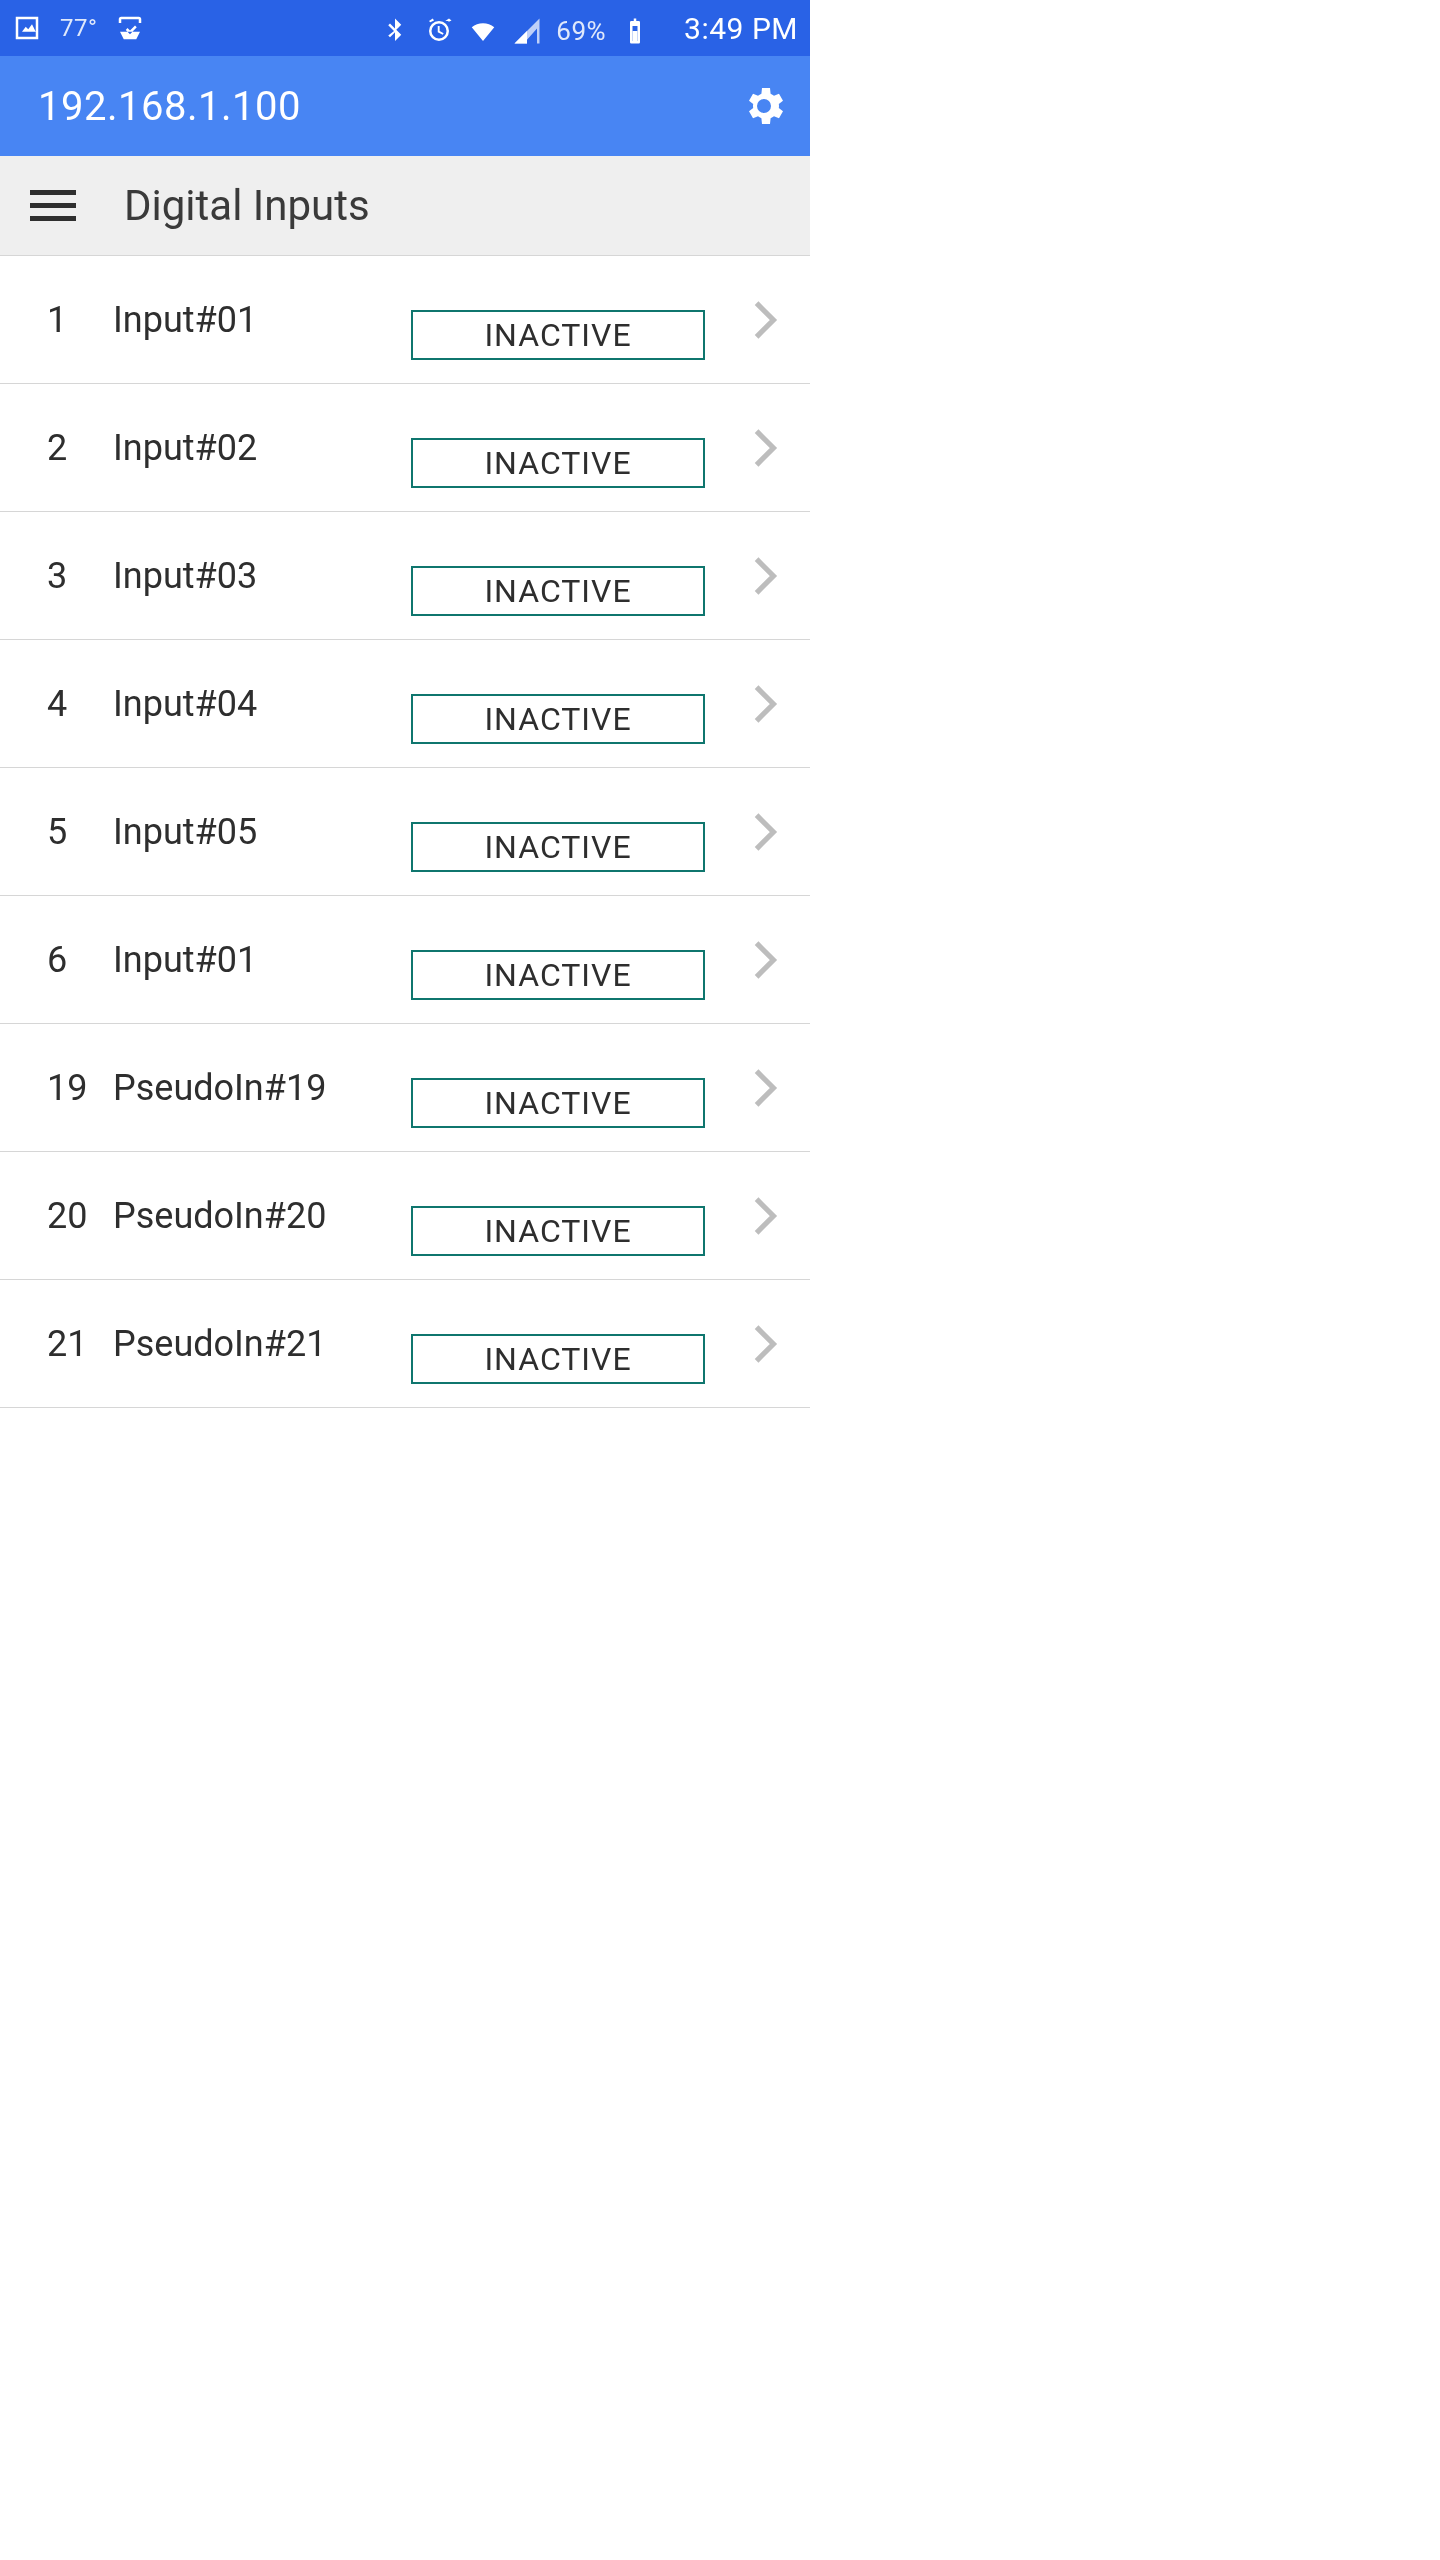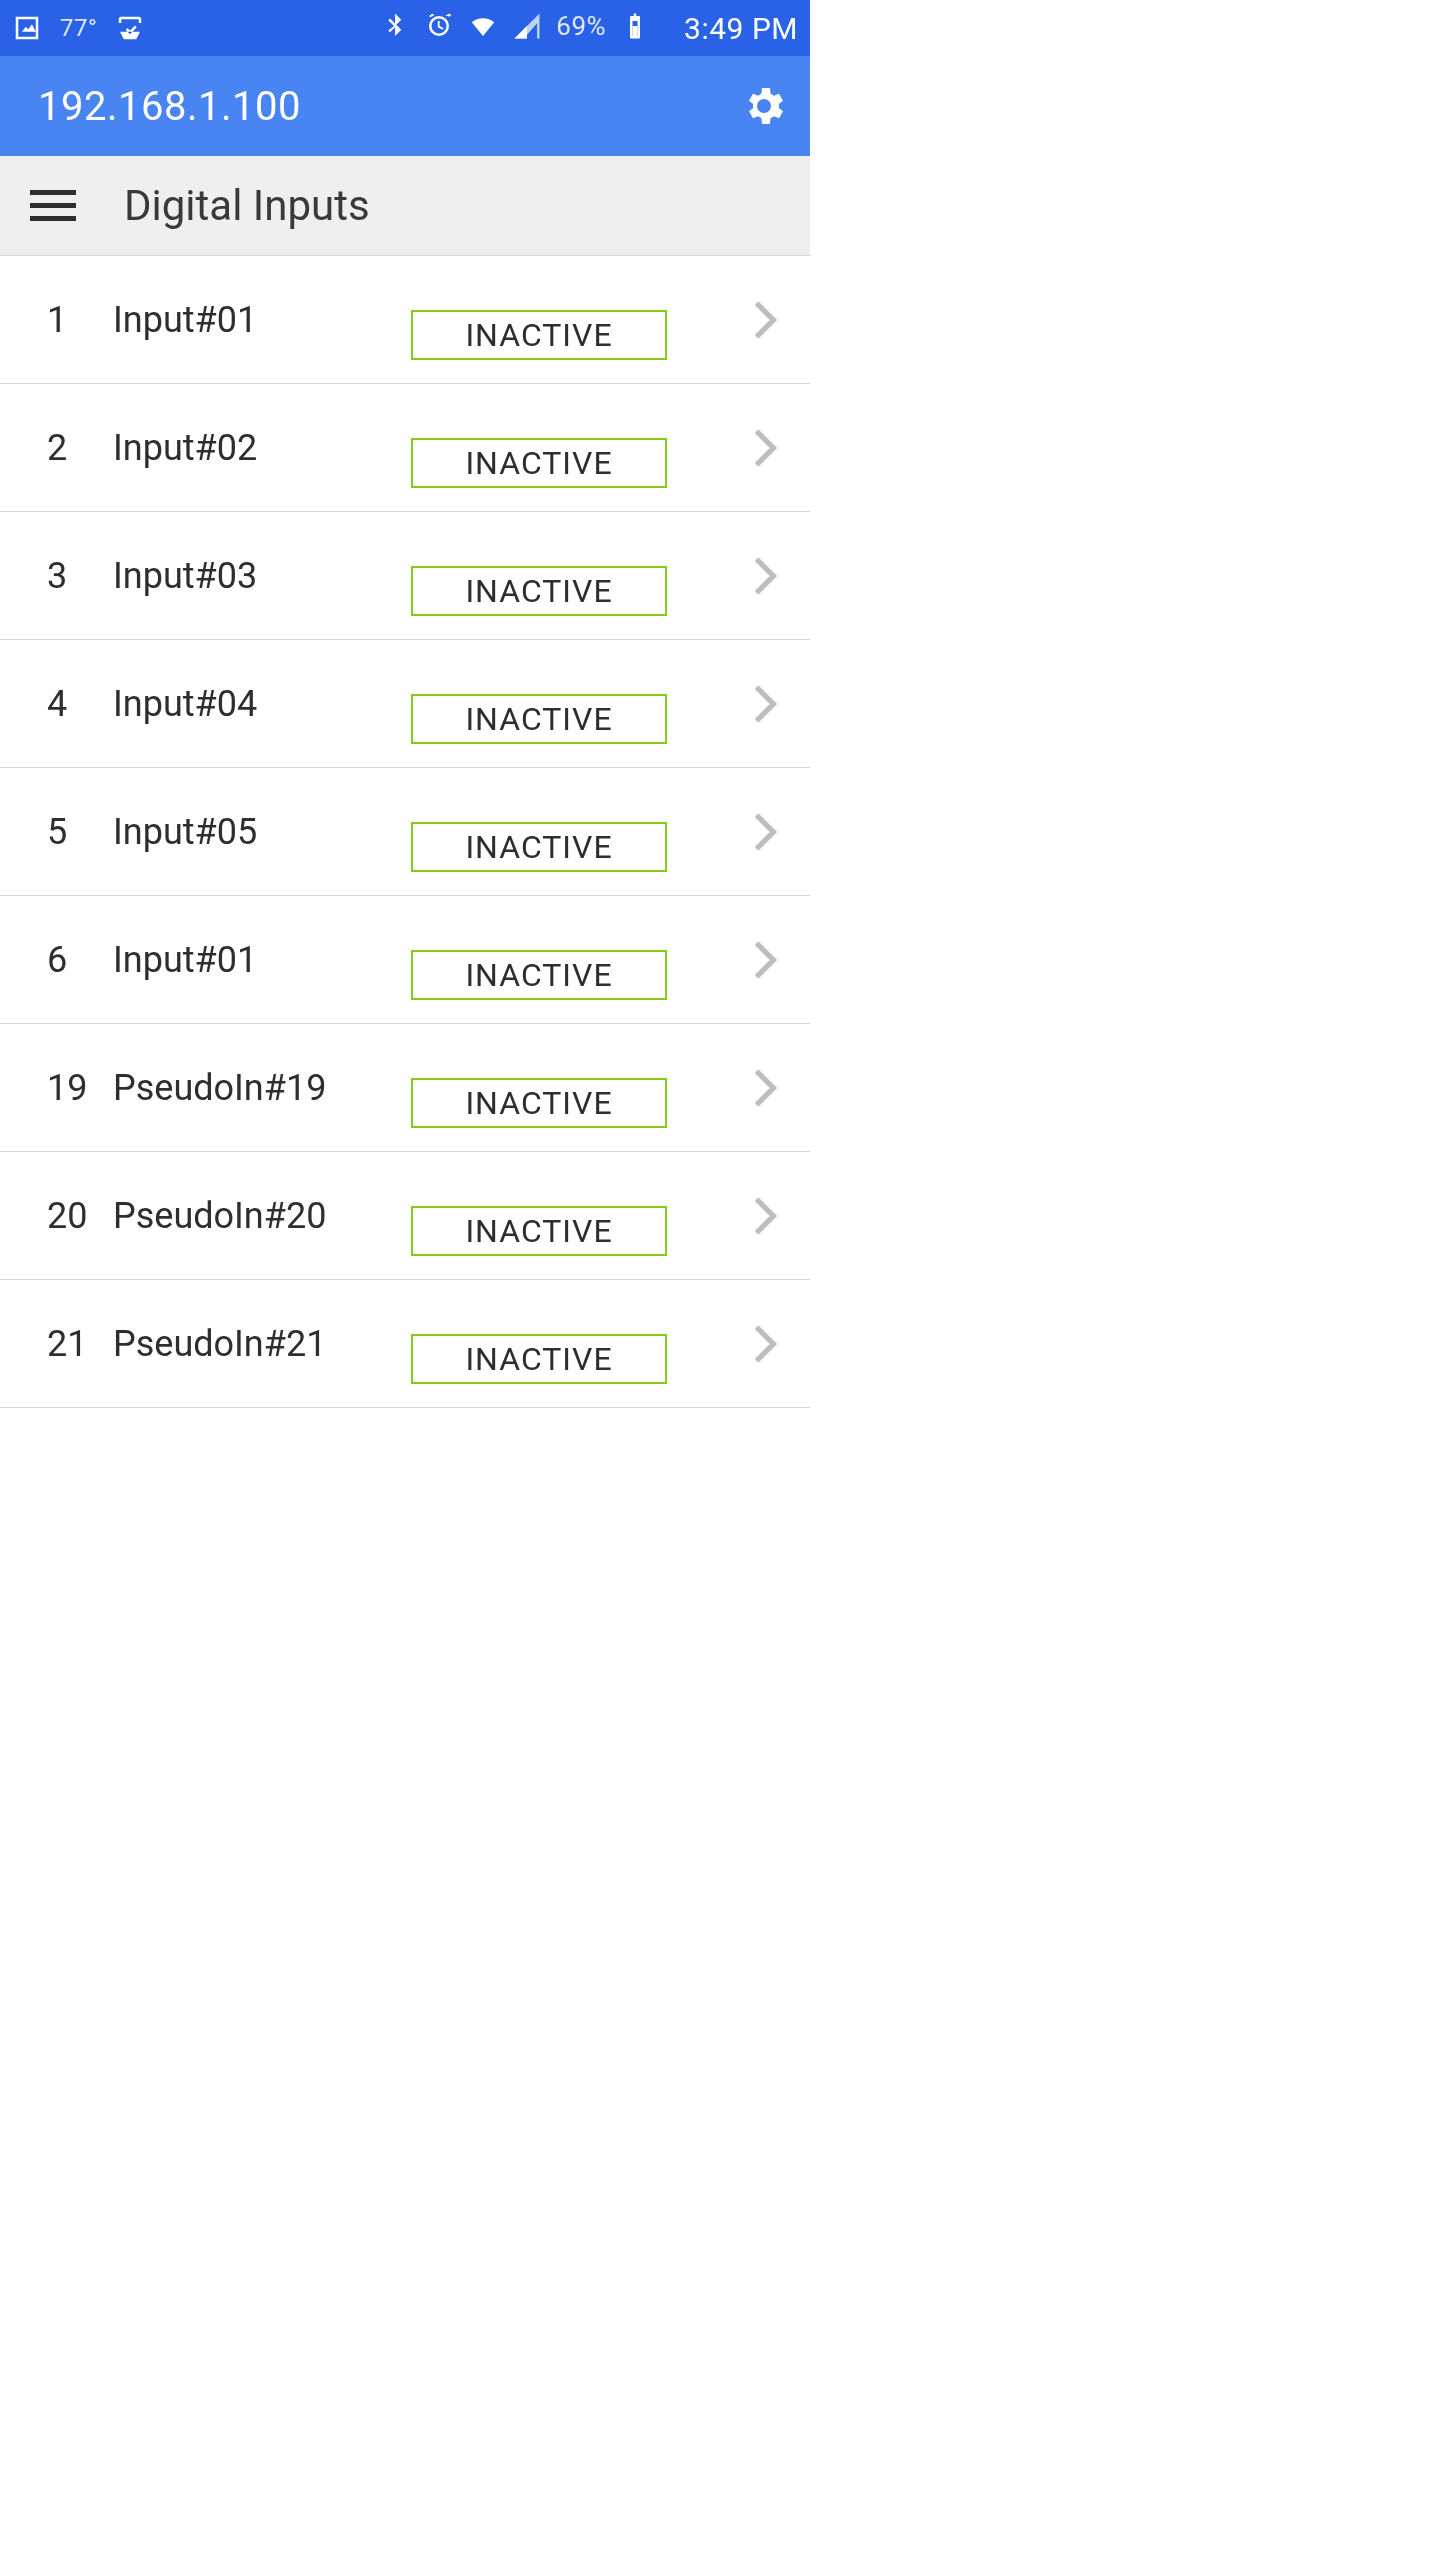--- a/index.html
+++ b/index.html
@@ -8,21 +8,21 @@
     height: 56px;
     background: #2962e6;
     color: #fff;
     display: flex;
     align-items: center;
     padding: 0 12px;
     font-size: 28px;
     letter-spacing: 0.5px;
   }
   .status-left { display: flex; align-items: center; gap: 18px; }
-  .status-right { margin-left: auto; display: flex; align-items: flex-start; gap: 14px; }
+  .status-right { margin-left: auto; display: flex; align-items: flex-end; gap: 14px; }
   .status-bar svg { width: 30px; height: 30px; fill: #fff; display: block; }
   .status-temp { font-weight: 400; font-size: 24px; color: #dfe8fb; }
   .status-batt { font-size: 26px; color: #dfe8fb; }
   .status-time { font-size: 30px; margin-left: 20px; }
 
   .app-bar {
     height: 100px;
     background: #4885f3;
     color: #fff;
     display: flex;
@@ -51,23 +51,23 @@
     height: 128px;
     display: flex;
     align-items: center;
     padding-left: 47px;
     padding-right: 24px;
     border-bottom: 1px solid #d6d6d6;
   }
   .row .num { width: 66px; font-size: 36px; color: #2e2e2e; }
   .row .name { width: 298px; font-size: 36px; color: #2e2e2e; }
   .row .status {
-    width: 256px;
+    width: 294px;
     height: 50px;
-    border: 2px solid #84cc16;
+    border: 2px solid #0f766e;
     display: flex;
     align-items: center;
     justify-content: center;
     font-size: 32px;
     letter-spacing: 1px;
     color: #2e2e2e;
     margin-top: 31px;
   }
   .row .chev { margin-left: auto; padding-right: 8px; }
   .row .chev svg { width: 26px; height: 42px; stroke: #bdbdbd; fill: none; stroke-width: 5; display: block; }

